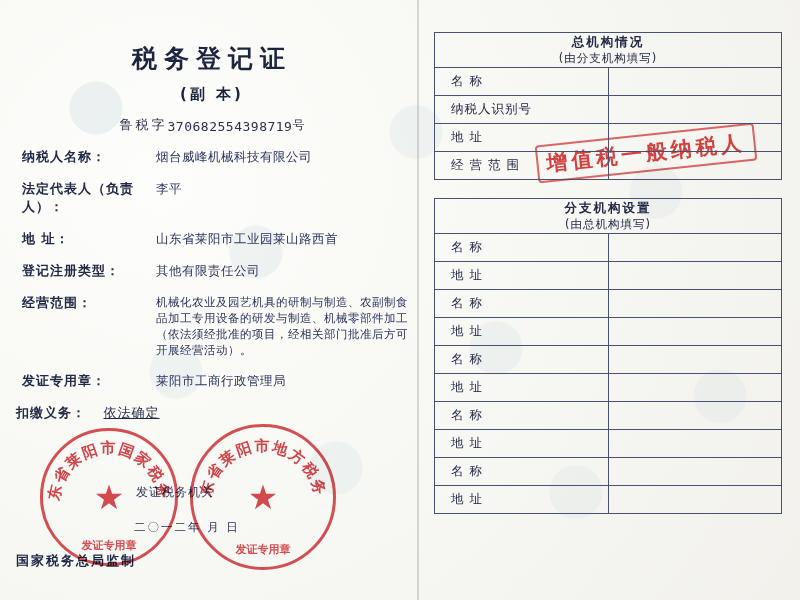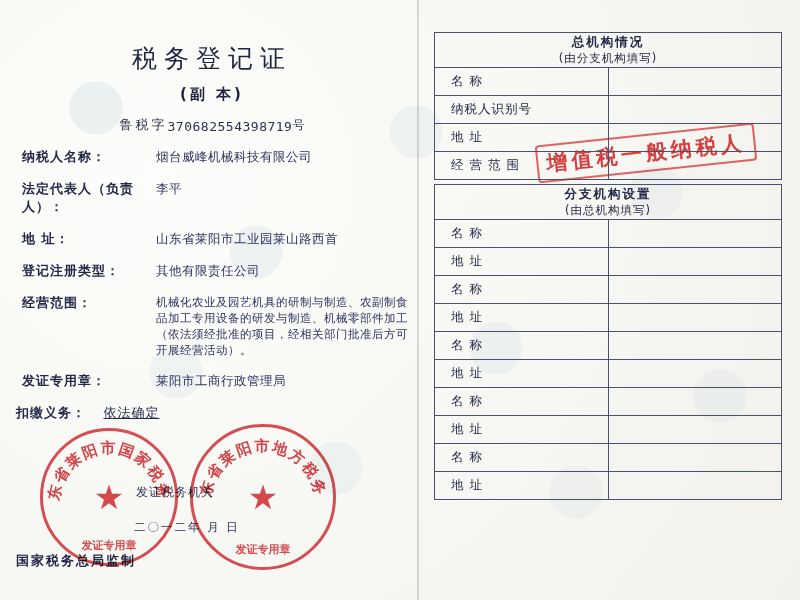--- a/index.html
+++ b/index.html
@@ -36,21 +36,21 @@
   }
 
   
   .left{
     position:absolute;left:16px;top:26px;width:392px;height:548px;
     color:#2a2f4a;
   }
   .doc-title{
     text-align:center;
     font-size:25px;
-    font-weight:normal;
+    font-weight:bold;
     letter-spacing:7px;
     color:#1d2440;
     margin-top:16px;
     font-family:"DejaVu Sans","Liberation Sans",sans-serif;
   }
   .doc-subtitle{
     text-align:center;
     font-size:15px;
     font-weight:bold;
     letter-spacing:3px;
@@ -321,21 +321,21 @@
         <td class="key">地       址</td>
         <td class="val"></td>
       </tr>
       <tr>
         <td class="key">经 营 范 围</td>
         <td class="val"></td>
       </tr>
     </tbody>
       </table>
 
-    <table class="grid" style="margin-top:4px;border-radius:6px;">
+    <table class="grid" style="margin-top:18px;border-radius:6px;">
       <tbody>
           <tr>
         <td class="hdr" colspan="2">
           <span>分支机构设置</span>
           <span class="sub">(由总机构填写)</span>
         </td>
       </tr>
       <tr>
         <td class="key">名       称</td>
         <td class="val"></td>

